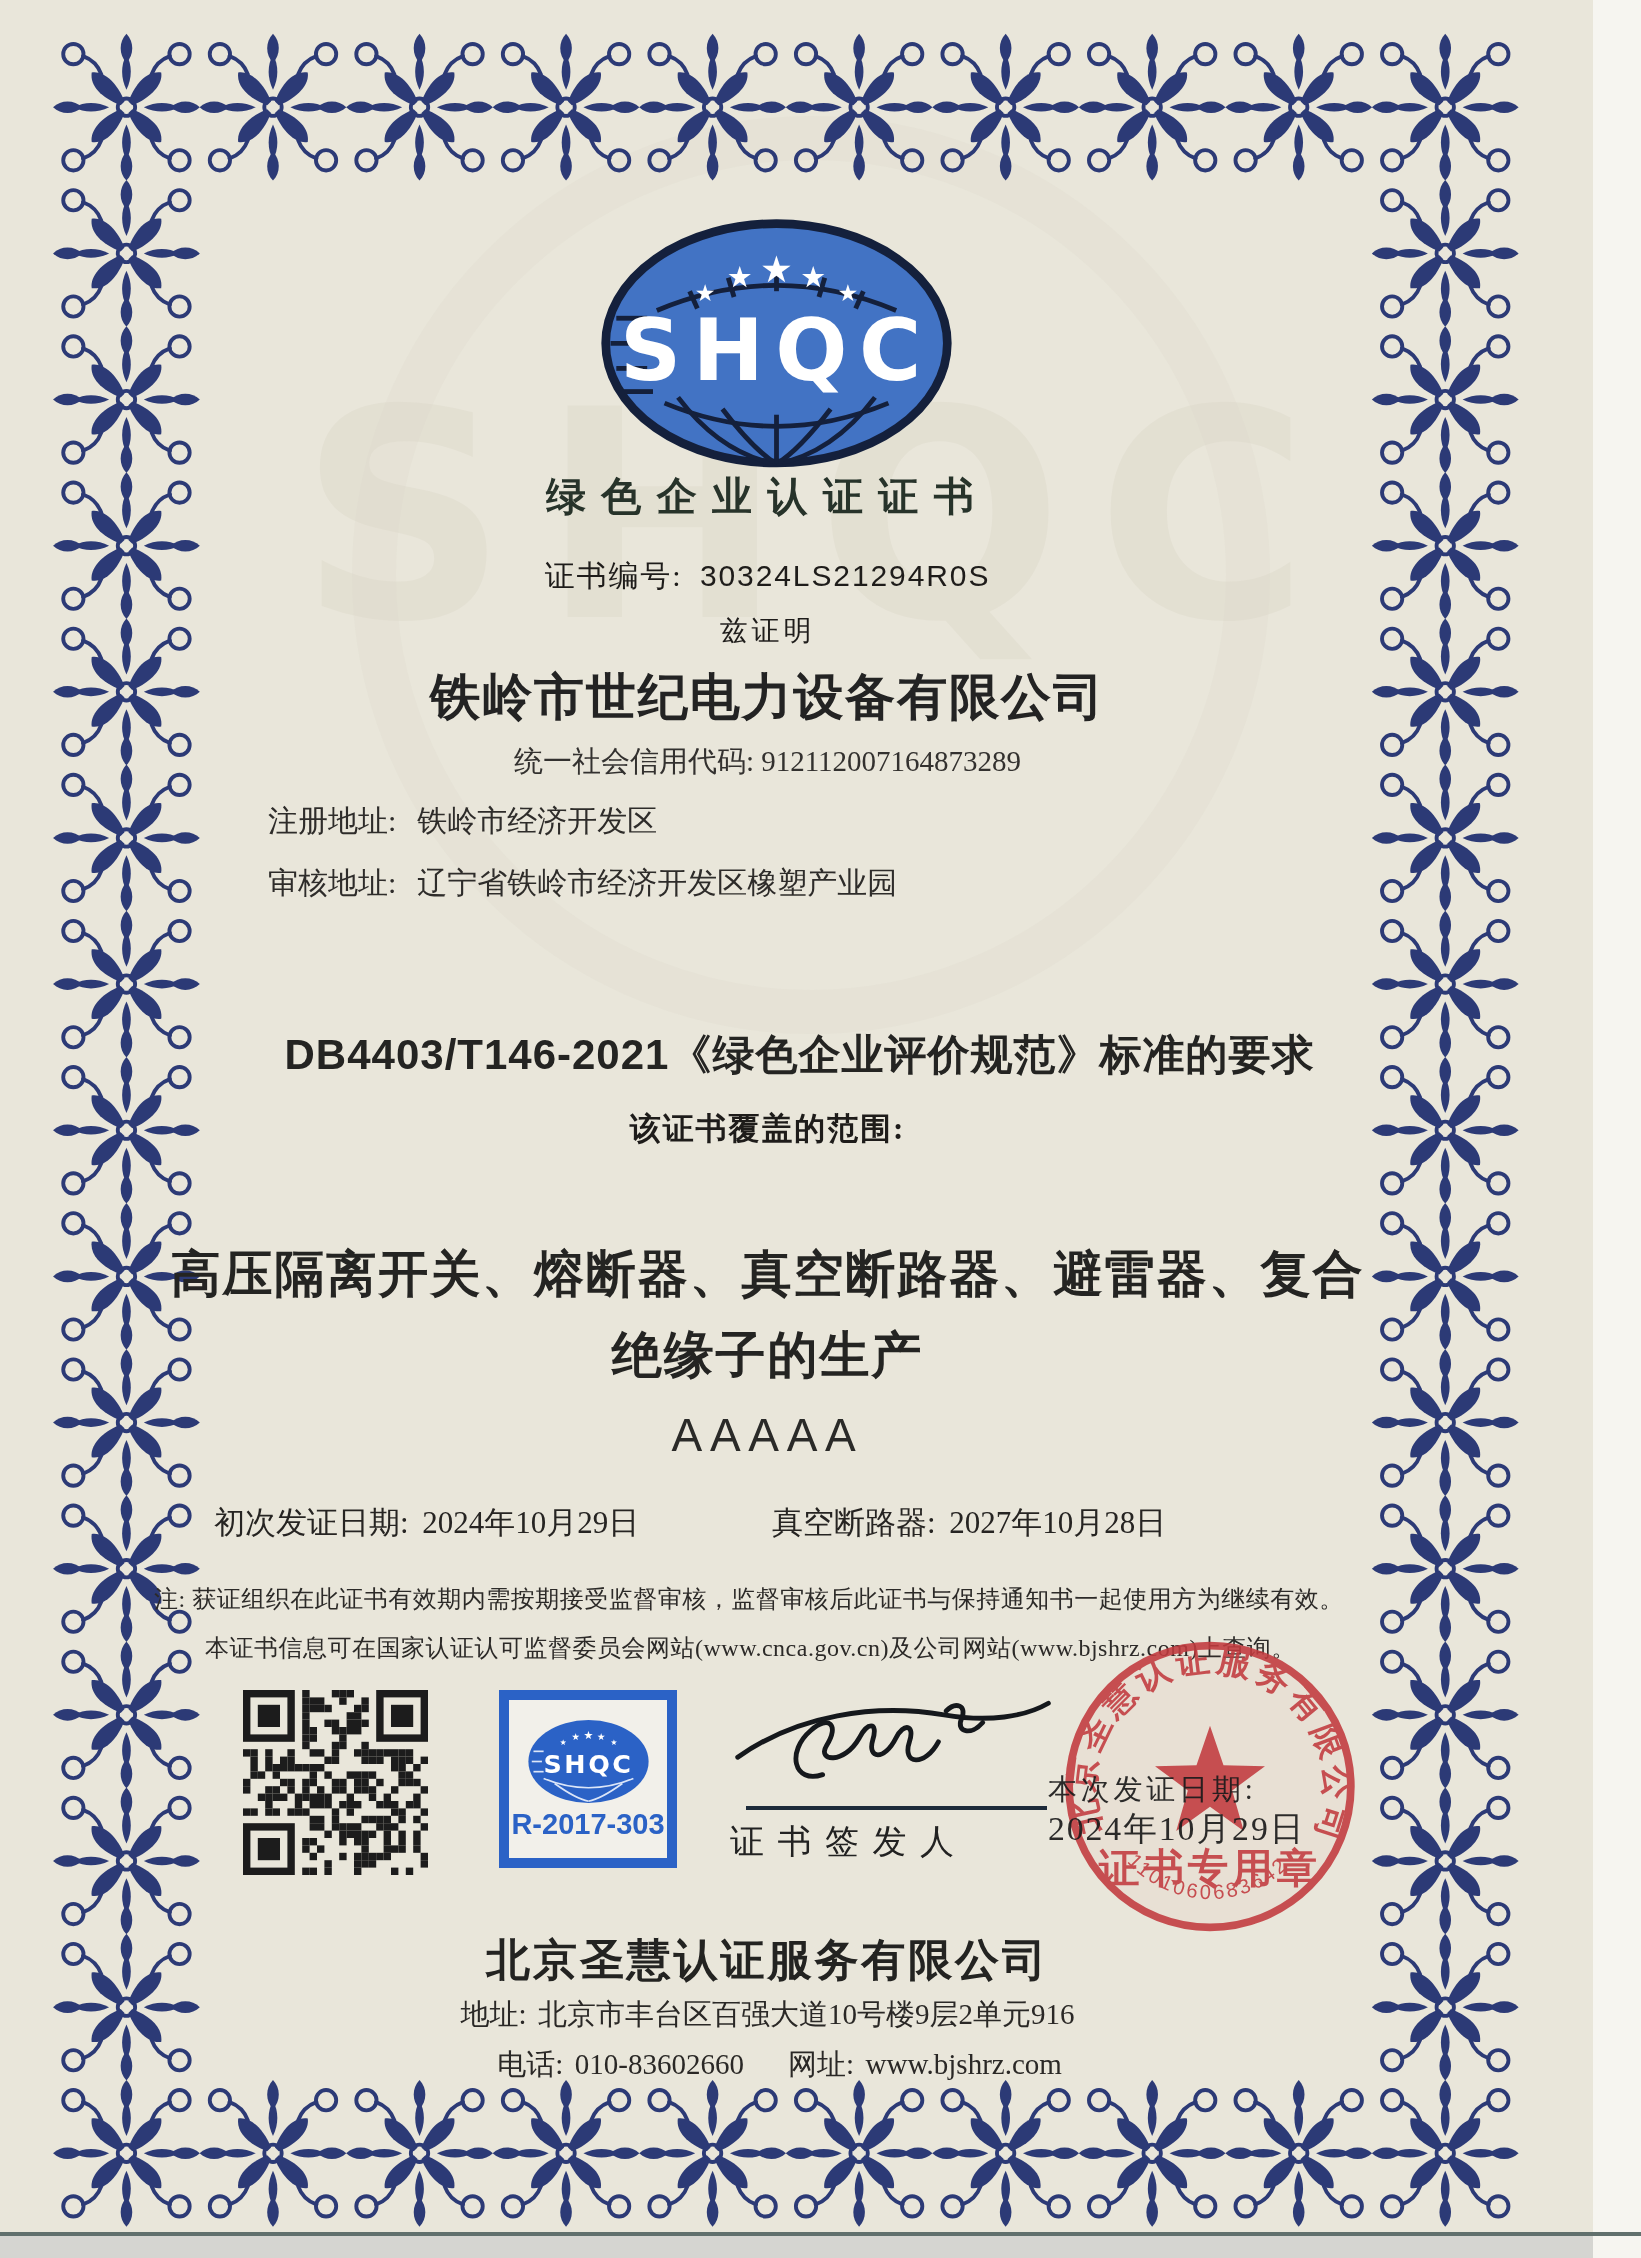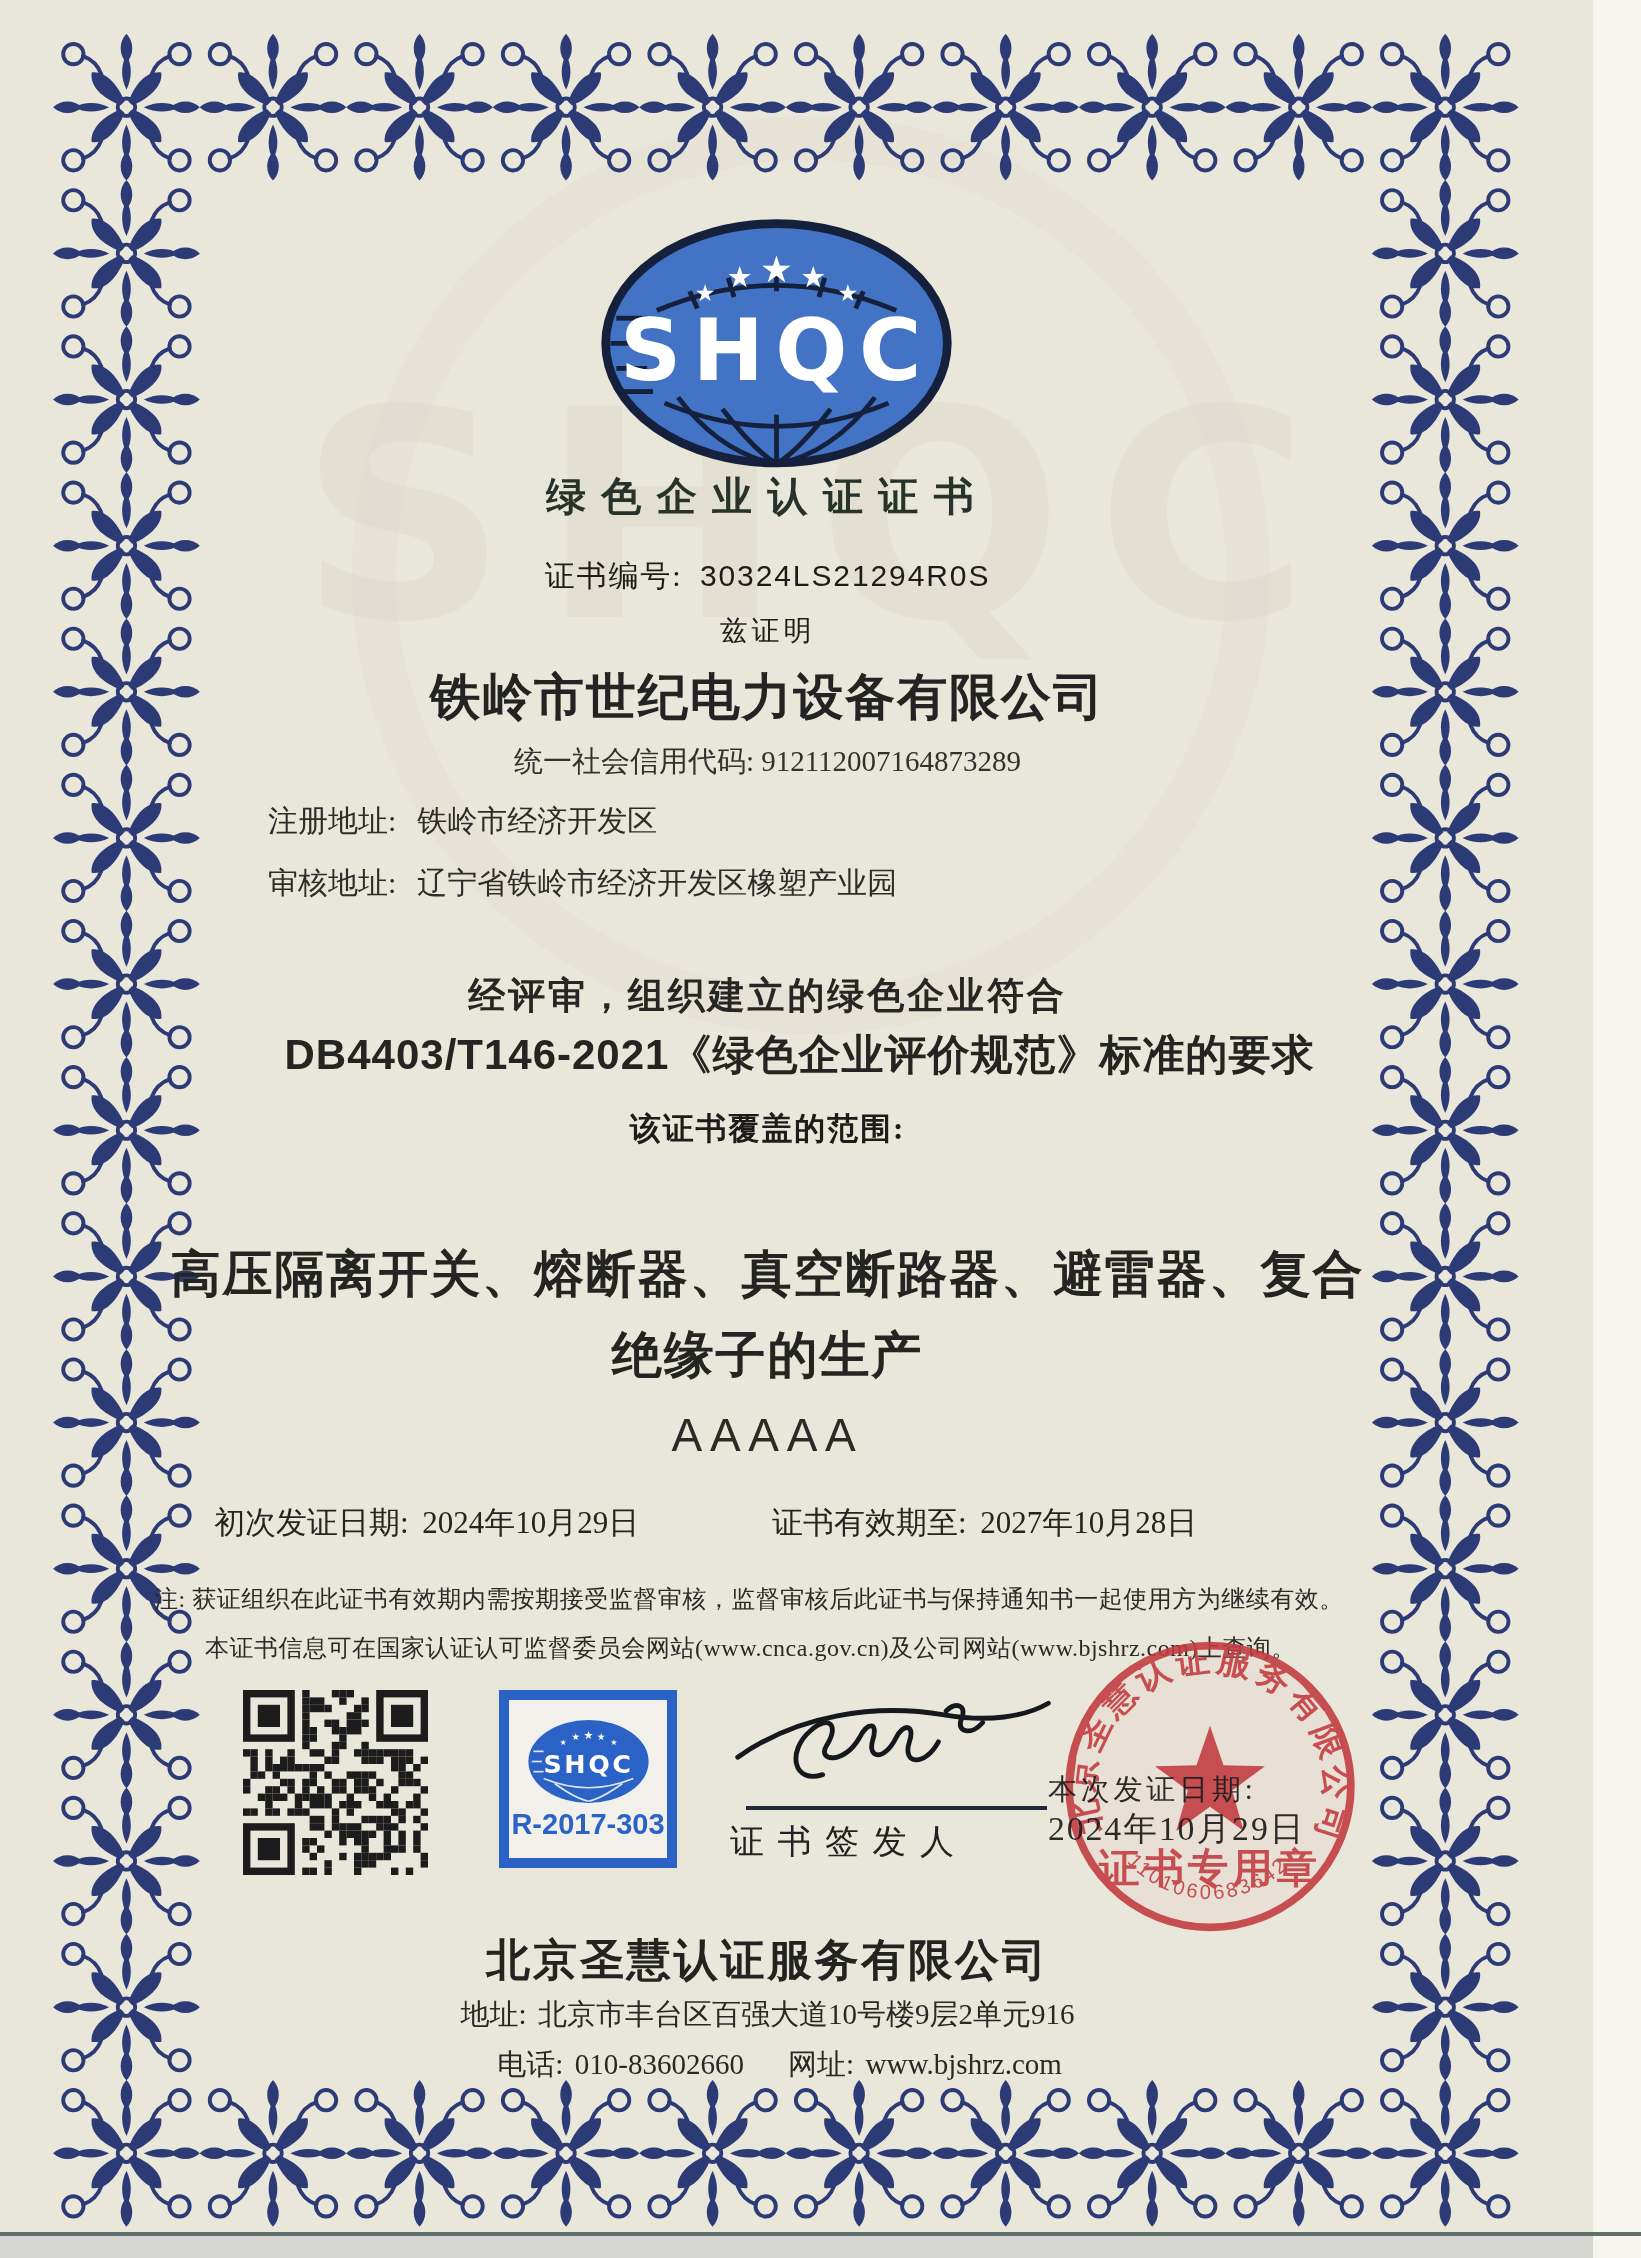--- a/index.html
+++ b/index.html
@@ -190,32 +190,31 @@
     </div>
 
     <div id="reg-addr" class="addr-row">
       <span class="lbl">注册地址:</span><span>铁岭市经济开发区</span>
     </div>
 
     <div id="audit-addr" class="addr-row">
       <span class="lbl">审核地址:</span><span>辽宁省铁岭市经济开发区橡塑产业园</span>
     </div>
 
-    <div id="assess1" class="abs">经评审，组织建立的绿色企业符合</div>
     <div id="assess2" class="abs">DB4403/T146-2021《绿色企业评价规范》标准的要求</div>
     <div id="scope-label" class="abs">该证书覆盖的范围:</div>
     <div id="scope" class="abs">高压隔离开关、熔断器、真空断路器、避雷器、复合
 绝缘子的生产</div>
     <div id="grade" class="abs">AAAAA</div>
 
     <div id="date-first" class="date-item">
       <span>初次发证日期:</span><span class="val">2024年10月29日</span>
     </div>
     <div id="date-valid" class="date-item">
-      <span>证书有效期至:</span><span class="val">2027年10月28日</span>
+      <span>真空断路器:</span><span class="val">2027年10月28日</span>
     </div>
 
     <div id="note1" class="note">注: 获证组织在此证书有效期内需按期接受监督审核，监督审核后此证书与保持通知书一起使用方为继续有效。</div>
     <div id="note2" class="note">本证书信息可在国家认证认可监督委员会网站(www.cnca.gov.cn)及公司网站(www.bjshrz.com)上查询。</div>
 
     <svg id="qr" viewBox="0 0 25 25">
         <rect x="0" y="0" width="25" height="25" fill="#e9e6da"></rect>
         <rect x="8" y="0" width="1" height="1" fill="#1c1c1c"></rect>
         <rect x="12" y="0" width="1" height="1" fill="#1c1c1c"></rect>
         <rect x="13" y="0" width="1" height="1" fill="#1c1c1c"></rect>

